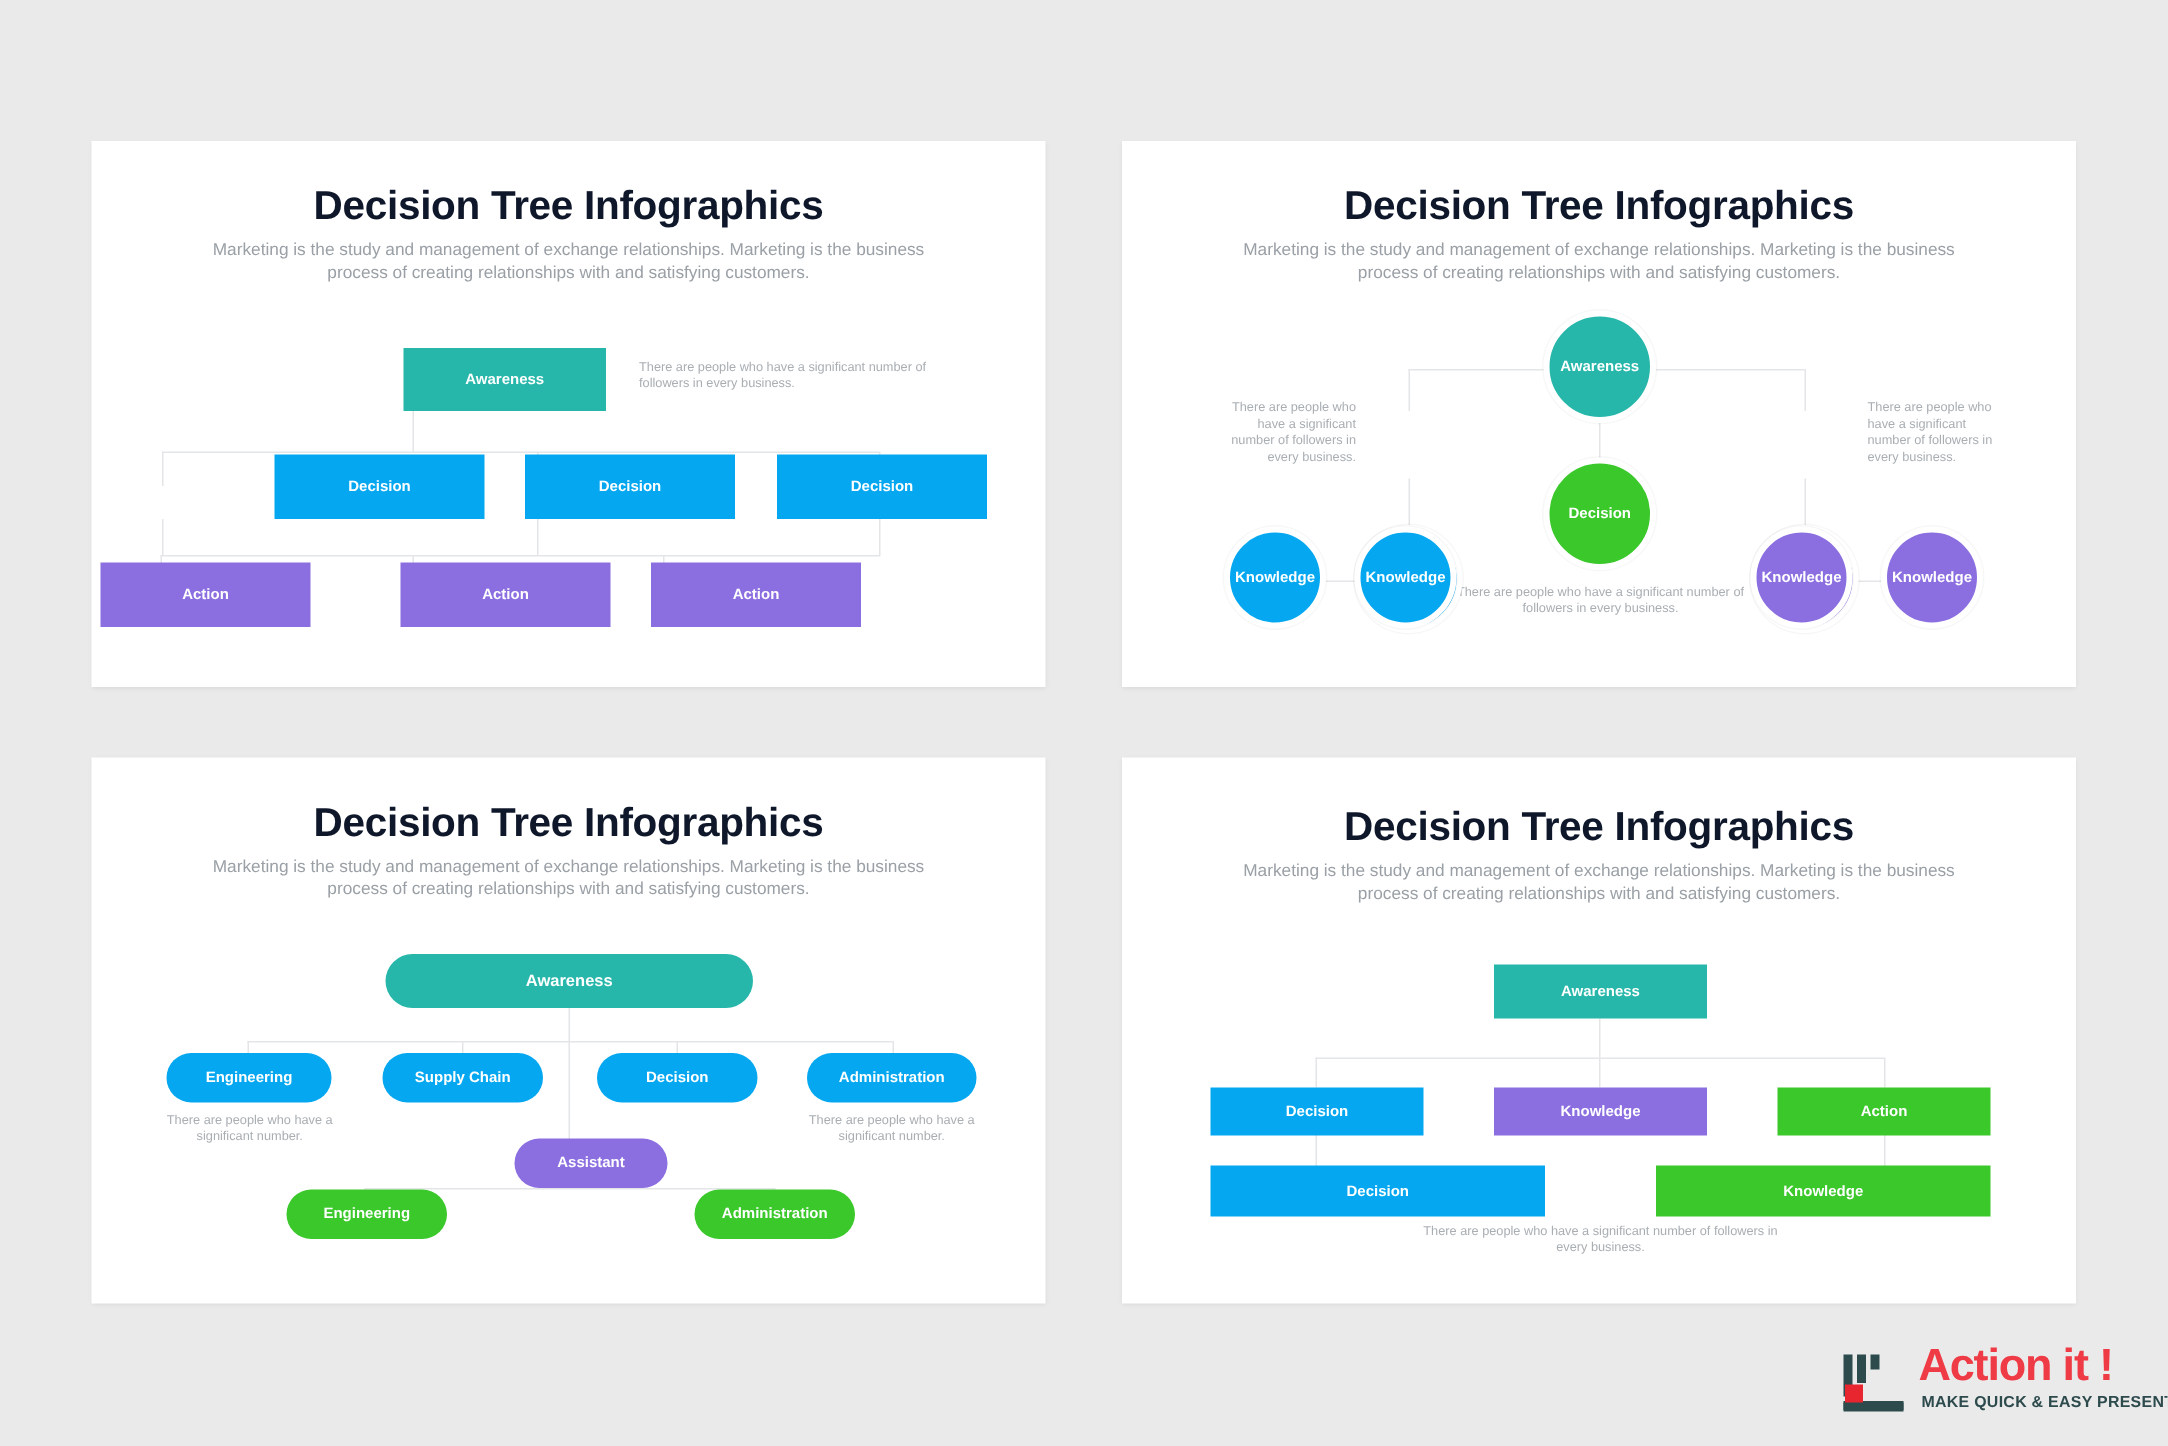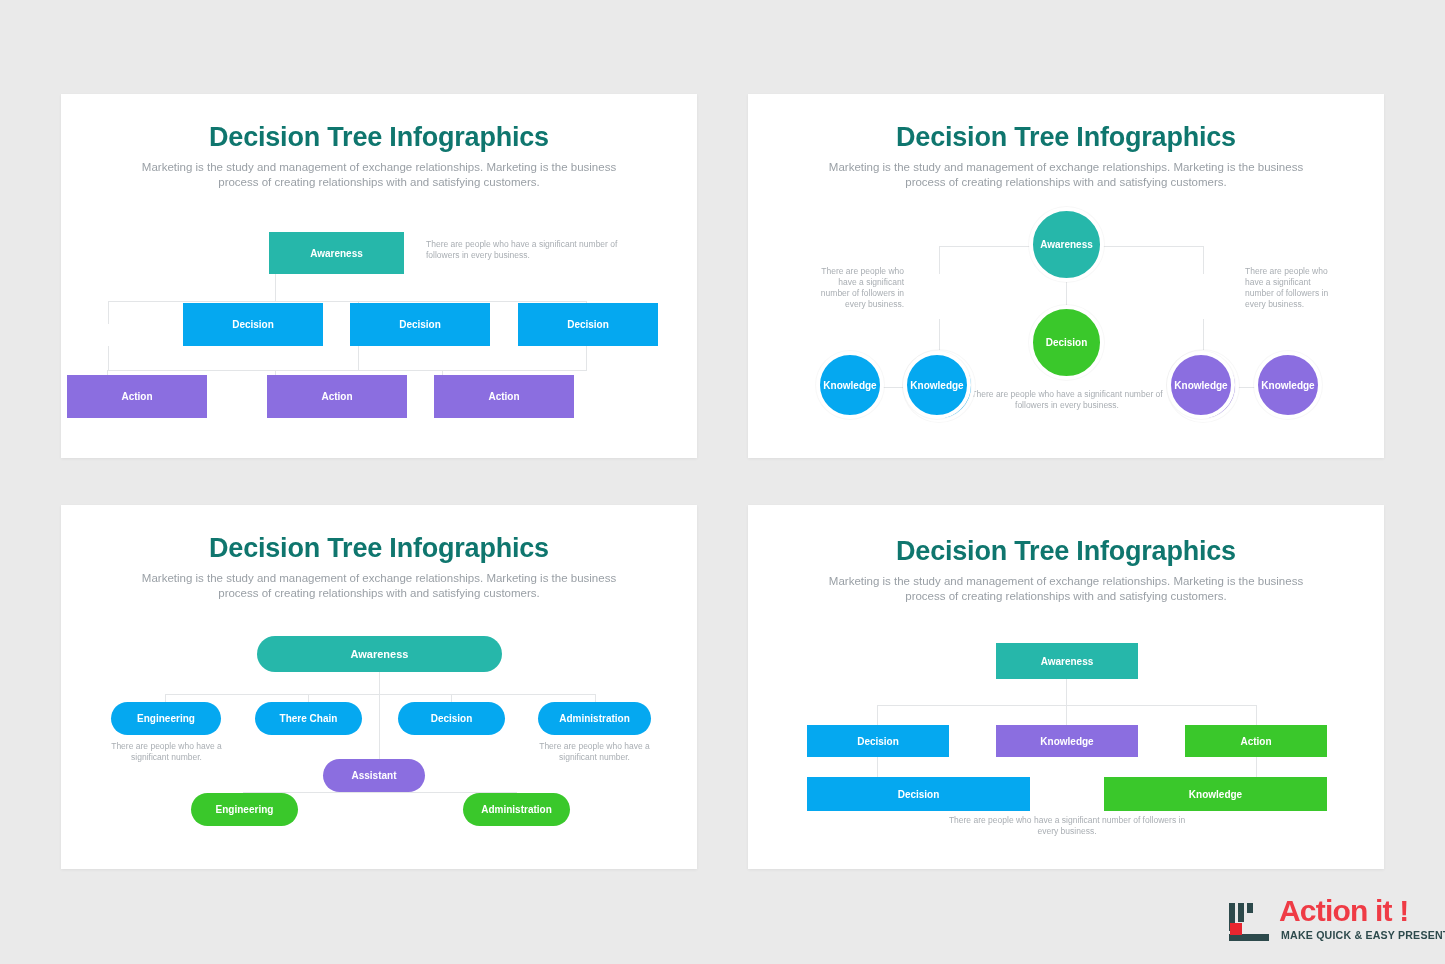--- a/index.html
+++ b/index.html
@@ -18,21 +18,21 @@
   #card1{left:61px;top:94px;width:636px;height:364px;}
   #card2{left:748px;top:94px;width:636px;height:364px;}
   #card3{left:61px;top:505px;width:636px;height:364px;}
   #card4{left:748px;top:505px;width:636px;height:364px;}
 
   .title{
     position:absolute;left:0;right:0;
     text-align:center;
     font-size:27px;
     font-weight:bold;
-    color:#0f766e;
+    color:#0f172a;
     letter-spacing:-0.2px;
   }
   .subtitle{
     position:absolute;left:50%;transform:translateX(-50%);
     width:480px;
     text-align:center;
     font-size:11.5px;
     line-height:14.5px;
     color:#9aa0a6;
   }
@@ -150,28 +150,28 @@
   <div class="line lv" style="left:534px;top:189px;height:20px;"></div>
 
   <div class="line lv" style="left:318px;top:189px;height:78px;"></div>
   <div class="line lh" style="left:182px;top:287px;width:273px;"></div>
   <div class="line lv" style="left:182px;top:287px;height:19px;"></div>
   <div class="line lv" style="left:455px;top:287px;height:19px;"></div>
 
   <div class="node pill" style="left:196px;top:131px;width:245px;height:36px;background:#26b7aa;font-size:11px;">Awareness</div>
 
   <div class="node pill" style="left:50px;top:197px;width:110px;height:33px;background:#05a8f0;">Engineering</div>
-  <div class="node pill" style="left:194px;top:197px;width:107px;height:33px;background:#05a8f0;">There Chain</div>
+  <div class="node pill" style="left:194px;top:197px;width:107px;height:33px;background:#05a8f0;">Supply Chain</div>
   <div class="node pill" style="left:337px;top:197px;width:107px;height:33px;background:#05a8f0;">Decision</div>
   <div class="node pill" style="left:477px;top:197px;width:113px;height:33px;background:#05a8f0;">Administration</div>
 
   <div class="note" style="left:42px;top:236px;width:127px;text-align:center;">There are people who have a significant number.</div>
   <div class="note" style="left:470px;top:236px;width:127px;text-align:center;">There are people who have a significant number.</div>
 
-  <div class="node pill" style="left:262px;top:254px;width:102px;height:33px;background:#8b6ee0;">Assistant</div>
+  <div class="node pill" style="left:282px;top:254px;width:102px;height:33px;background:#8b6ee0;">Assistant</div>
 
   <div class="node pill" style="left:130px;top:288px;width:107px;height:33px;background:#3ac82b;">Engineering</div>
   <div class="node pill" style="left:402px;top:288px;width:107px;height:33px;background:#3ac82b;">Administration</div>
 </div>
 
 <div class="card" id="card4">
   <div class="title" style="top:31px;">Decision Tree Infographics</div>
   <div class="subtitle" style="top:69px;">Marketing is the study and management of exchange relationships. Marketing is the business process of creating relationships with and satisfying customers.</div>
 
   <div class="line lv" style="left:318px;top:174px;height:26px;"></div>

